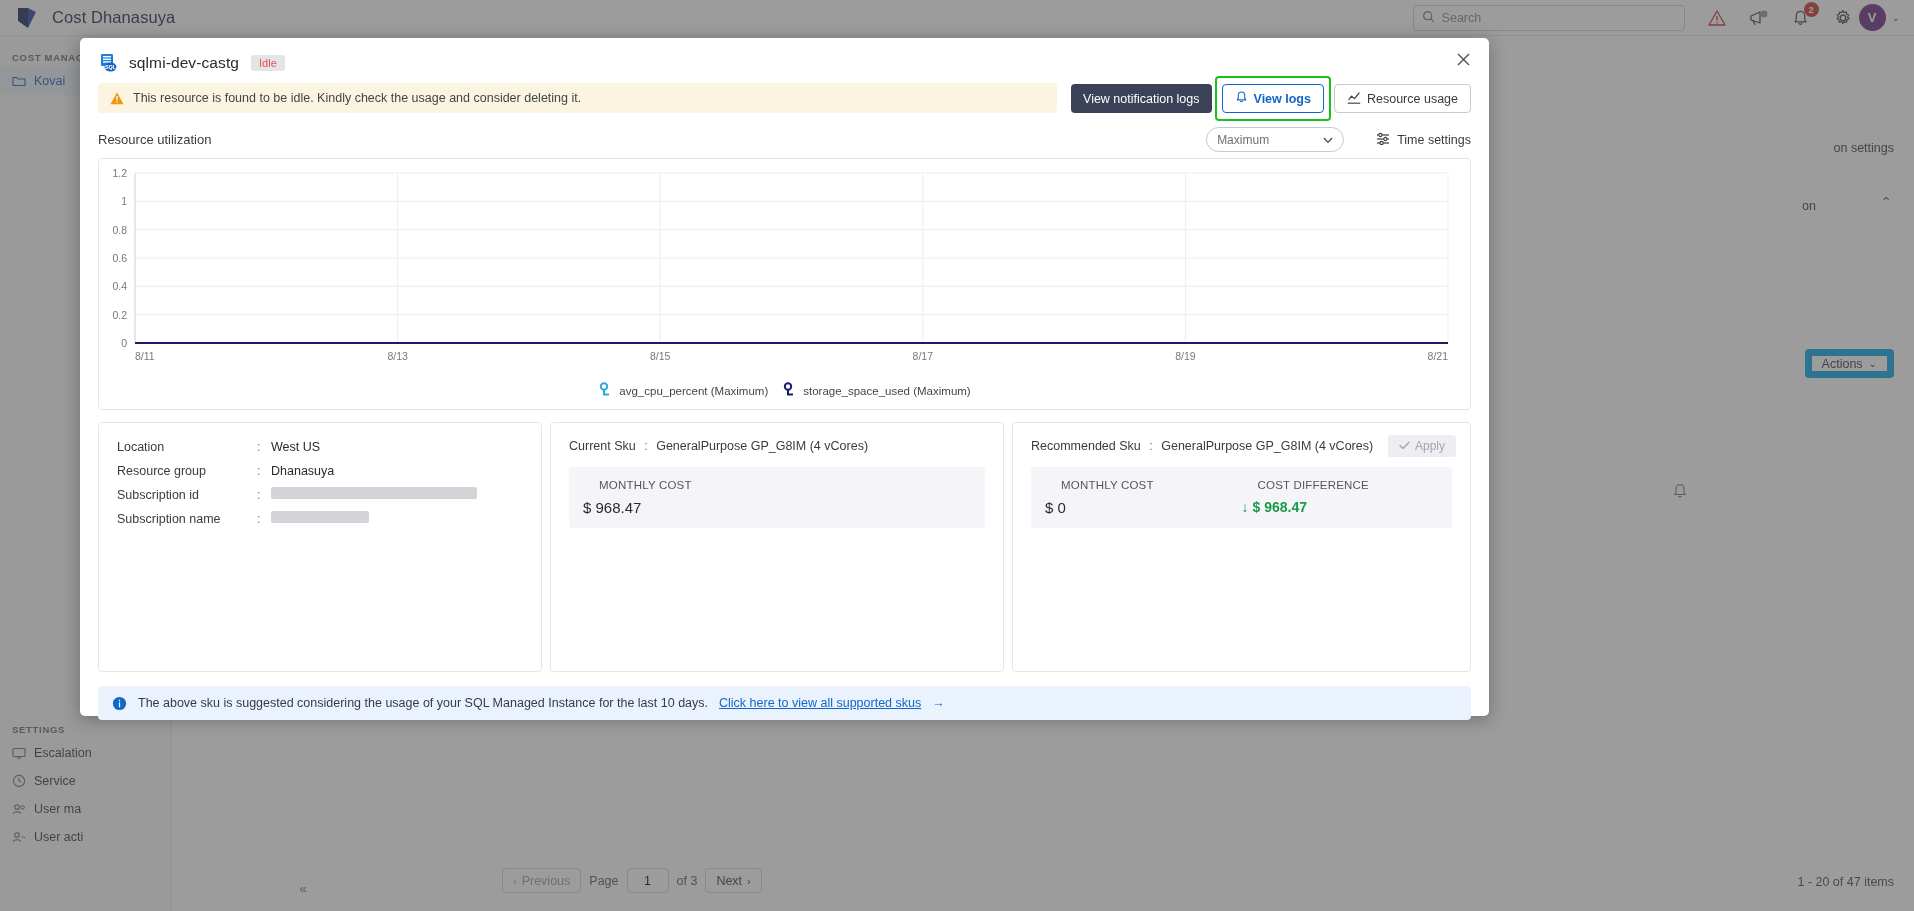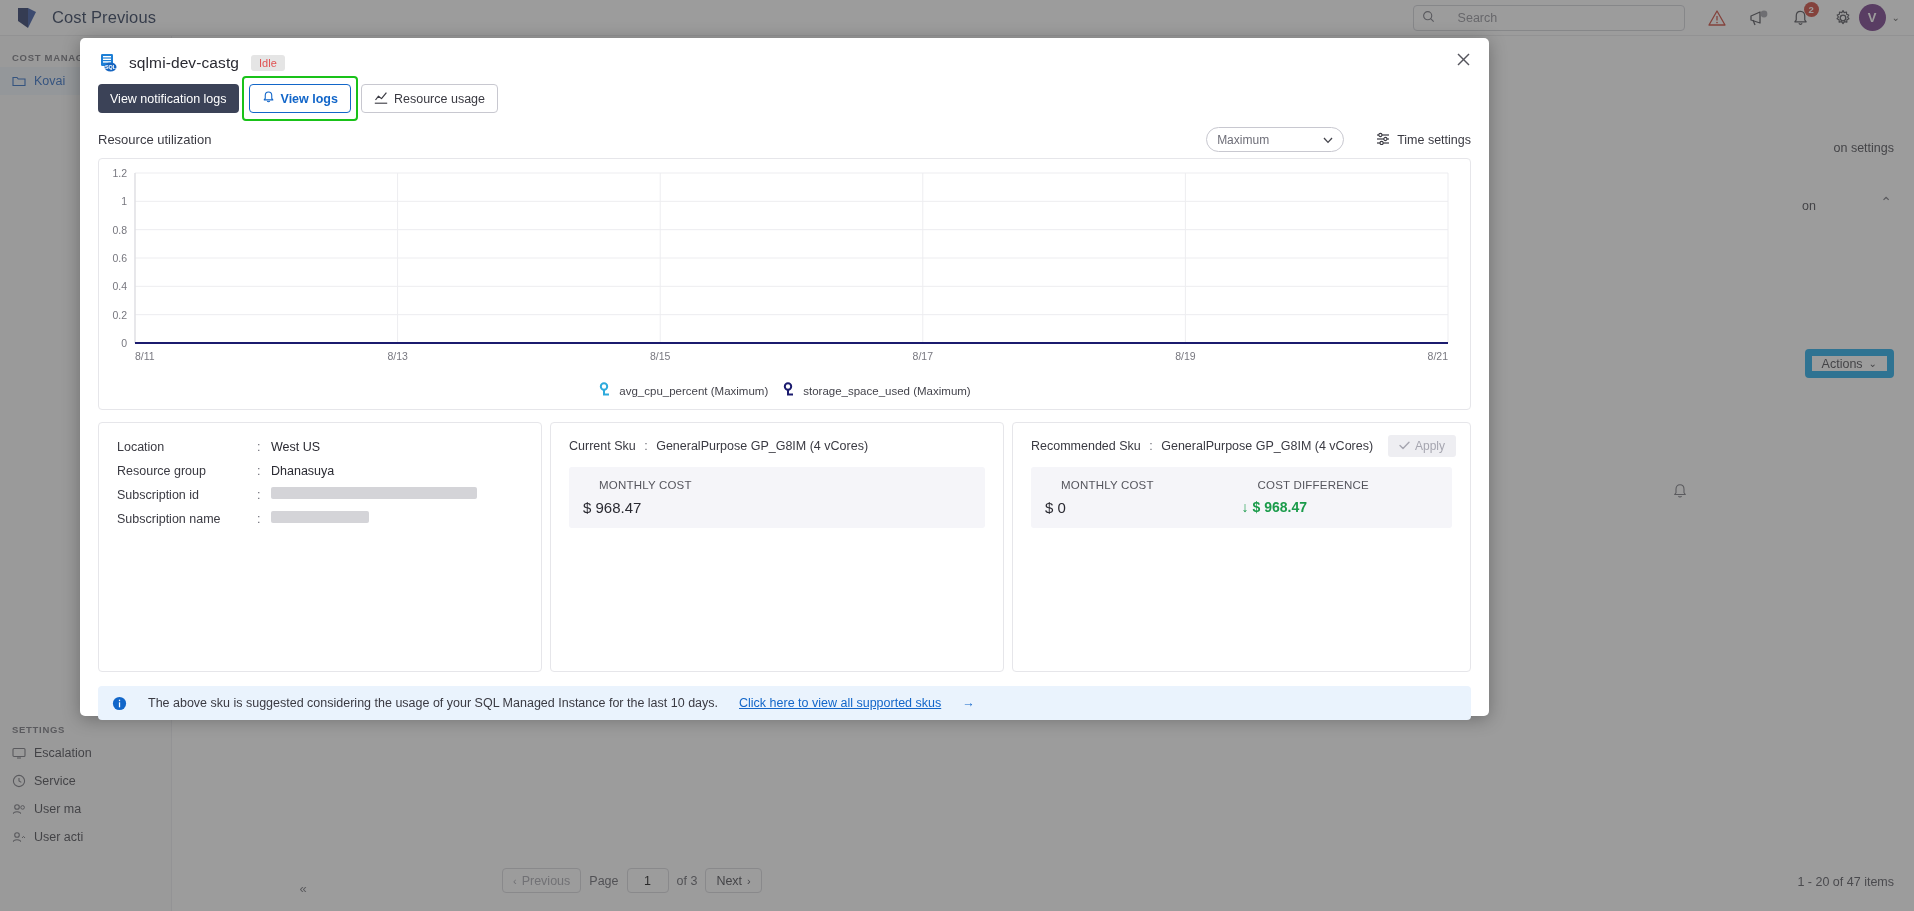--- a/index.html
+++ b/index.html
@@ -18,21 +18,21 @@
   .topbar {
     position: absolute; top: 0; left: 0; right: 0; height: 36px;
     background: #ffffff; border-bottom: 1px solid #e8e8ec;
     display: flex; align-items: center; padding: 0 14px;
   }
   .brand-logo { width: 26px; height: 24px; margin-right: 12px; flex: none; }
   .brand-title { font-size: 16.5px; color: #1b2a4a; letter-spacing: .1px; }
   .topbar-spacer { flex: 1; }
   .search-box {
     width: 272px; height: 26px; border: 1px solid #cfd0d6; border-radius: 4px;
-    display: flex; align-items: center; padding: 0 8px; gap: 23px; background: #fff;
+    display: flex; align-items: center; padding: 0 8px; gap: 7px; background: #fff;
     margin-right: 22px;
   }
   .search-box .ph { font-size: 12.5px; color: #8a8a92; }
   .topbar-icons { display: flex; align-items: center; gap: 22px; margin-right: 6px; }
   .ticon { position: relative; width: 20px; height: 20px; display: flex; align-items: center; justify-content: center; }
   .badge {
     position: absolute; top: -6px; right: -8px; background: #c9382a; color: #fff;
     border-radius: 9px; min-width: 15px; height: 15px; font-size: 9.5px;
     display: flex; align-items: center; justify-content: center; padding: 0 3px; font-weight: 600;
   }
@@ -158,38 +158,38 @@
   .cost-lbl { font-size: 11.5px; color: #55555d; letter-spacing: .2px; margin-bottom: 8px; margin-left: 16px; }
   .cost-val { font-size: 15px; color: #2a2a32; }
   .cost-diff { font-size: 14px; color: #1a9b4a; font-weight: 600; display: flex; align-items: center; gap: 4px; }
   .apply-btn {
     position: absolute; top: 12px; right: 14px; background: #eeeef2; color: #a6a6b0;
     border-radius: 3px; height: 22px; padding: 0 11px; display: flex; align-items: center; gap: 5px; font-size: 12px;
   }
 
   .info-bar {
     margin: 14px 18px 0 18px; background: #eaf3fd; border-radius: 4px; height: 34px;
-    display: flex; align-items: center; gap: 21px; padding: 0 14px; font-size: 12.5px; color: #3a3a42;
+    display: flex; align-items: center; gap: 11px; padding: 0 14px; font-size: 12.5px; color: #3a3a42;
   }
   .info-ico { width: 15px; height: 15px; flex: none; }
   .info-link { color: #1266c9; text-decoration: underline; }
 </style>
 </head>
 <body>
 
 <div id="app-bg">
 
   <div class="topbar">
     <span class="brand-logo">
       <svg width="26" height="24" viewBox="0 0 26 24">
         <path d="M4 2 L14 2 L14 22 L4 15 Z" fill="#1c2a5e"></path>
         <path d="M14 2 L22 6 L14 22 Z" fill="#2a4b9b"></path>
       </svg>
     </span>
-    <span class="brand-title">Cost Previous</span>
+    <span class="brand-title">Cost Dhanasuya</span>
     <span class="topbar-spacer"></span>
 
     <div class="search-box">
       <span>
         <svg width="13" height="13" viewBox="0 0 16 16">
             <circle cx="7" cy="7" r="5" fill="none" stroke="#6e6e78" stroke-width="1.4"></circle>
             <line x1="10.6" y1="10.6" x2="14.4" y2="14.4" stroke="#6e6e78" stroke-width="1.4"></line>
           </svg>
       </span>
       <span class="ph">Search</span>
@@ -335,20 +335,30 @@
     <span class="idle-badge">Idle</span>
     <span class="modal-close">
       <svg width="15" height="15" viewBox="0 0 15 15">
           <line x1="2" y1="2" x2="13" y2="13" stroke="#55555d" stroke-width="1.4"></line>
           <line x1="13" y1="2" x2="2" y2="13" stroke="#55555d" stroke-width="1.4"></line>
         </svg>
     </span>
   </div>
 
   <div class="banner-row">
+    <div class="banner">
+      <span class="warn-tri">
+        <svg width="14" height="13" viewBox="0 0 14 13">
+            <path d="M7 0.6 L13.6 12.3 L0.4 12.3 Z" fill="#f2960f"></path>
+            <rect x="6.35" y="4" width="1.3" height="4.3" fill="#fff"></rect>
+            <rect x="6.35" y="9.3" width="1.3" height="1.3" fill="#fff"></rect>
+          </svg>
+      </span>
+      <span>This resource is found to be idle. Kindly check the usage and consider deleting it.</span>
+    </div>
     <div class="actions">
       <div class="btn btn-dark">
         <span>View notification logs</span>
       </div>
       <div class="focus-ring">
         <div class="btn btn-logs">
           <span>
             <svg width="13" height="14" viewBox="0 0 18 18">
                 <path d="M9 2 C6 2 4.5 4 4.5 7 L4.5 11 L3 13 L15 13 L13.5 11 L13.5 7 C13.5 4 12 2 9 2 Z" fill="none" stroke="#1266c9" stroke-width="1.5" stroke-linejoin="round"></path>
                 <path d="M7.3 14.6 A1.9 1.9 0 0 0 10.7 14.6" fill="none" stroke="#1266c9" stroke-width="1.5"></path>

